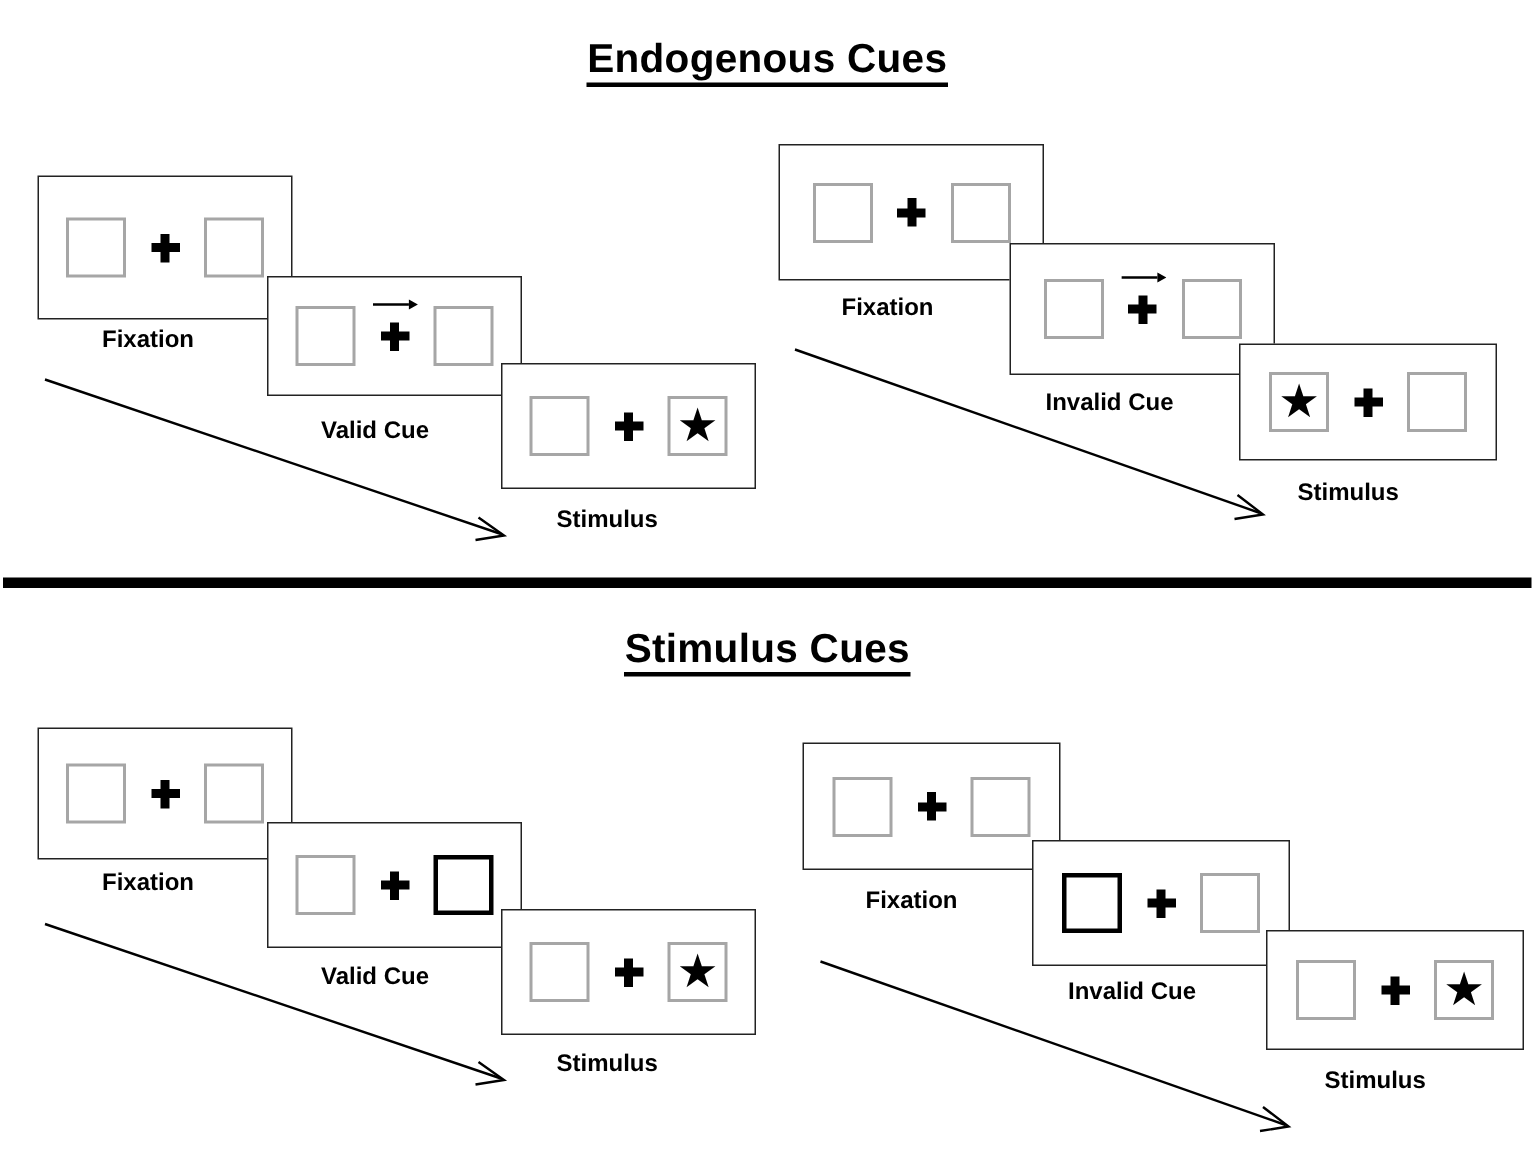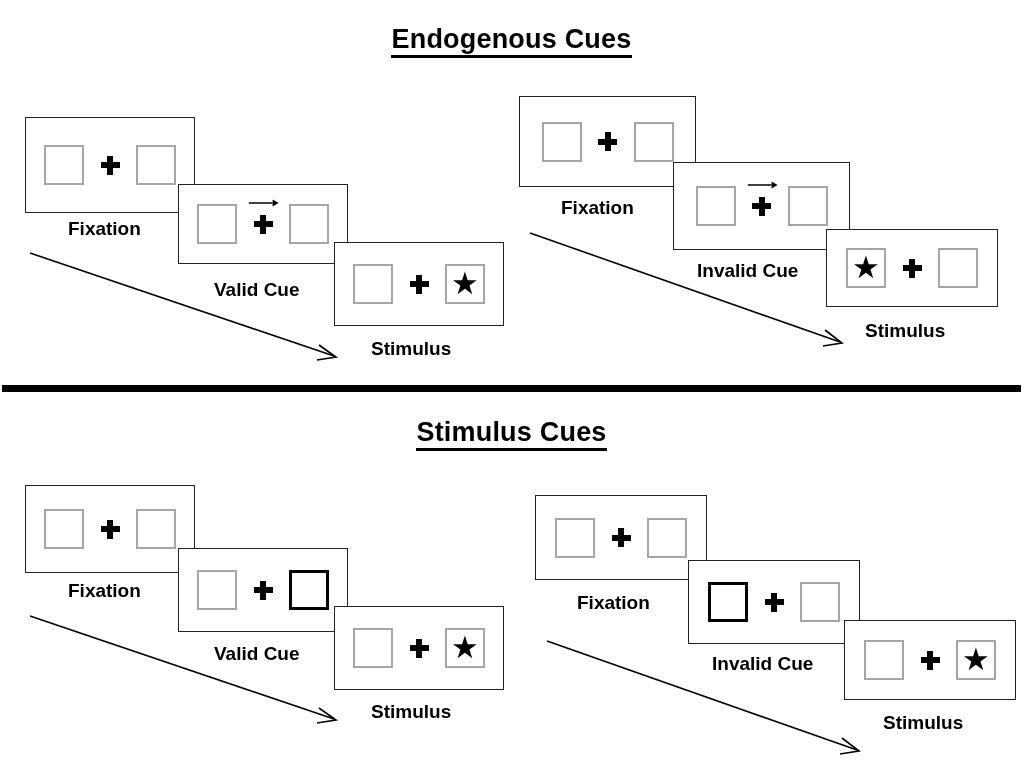--- a/index.html
+++ b/index.html
@@ -115,21 +115,21 @@
     top: -17px;
     left: 50%;
     transform: translateX(-48%);
     width: 30px;
     height: 10px;
   }
 
   
   .caption {
     position: absolute;
-    font-size: 19px;
+    font-size: 16px;
     font-weight: bold;
     color: #000;
     white-space: nowrap;
   }
 
   
   .time-arrow {
     position: absolute;
     pointer-events: none;
   }

